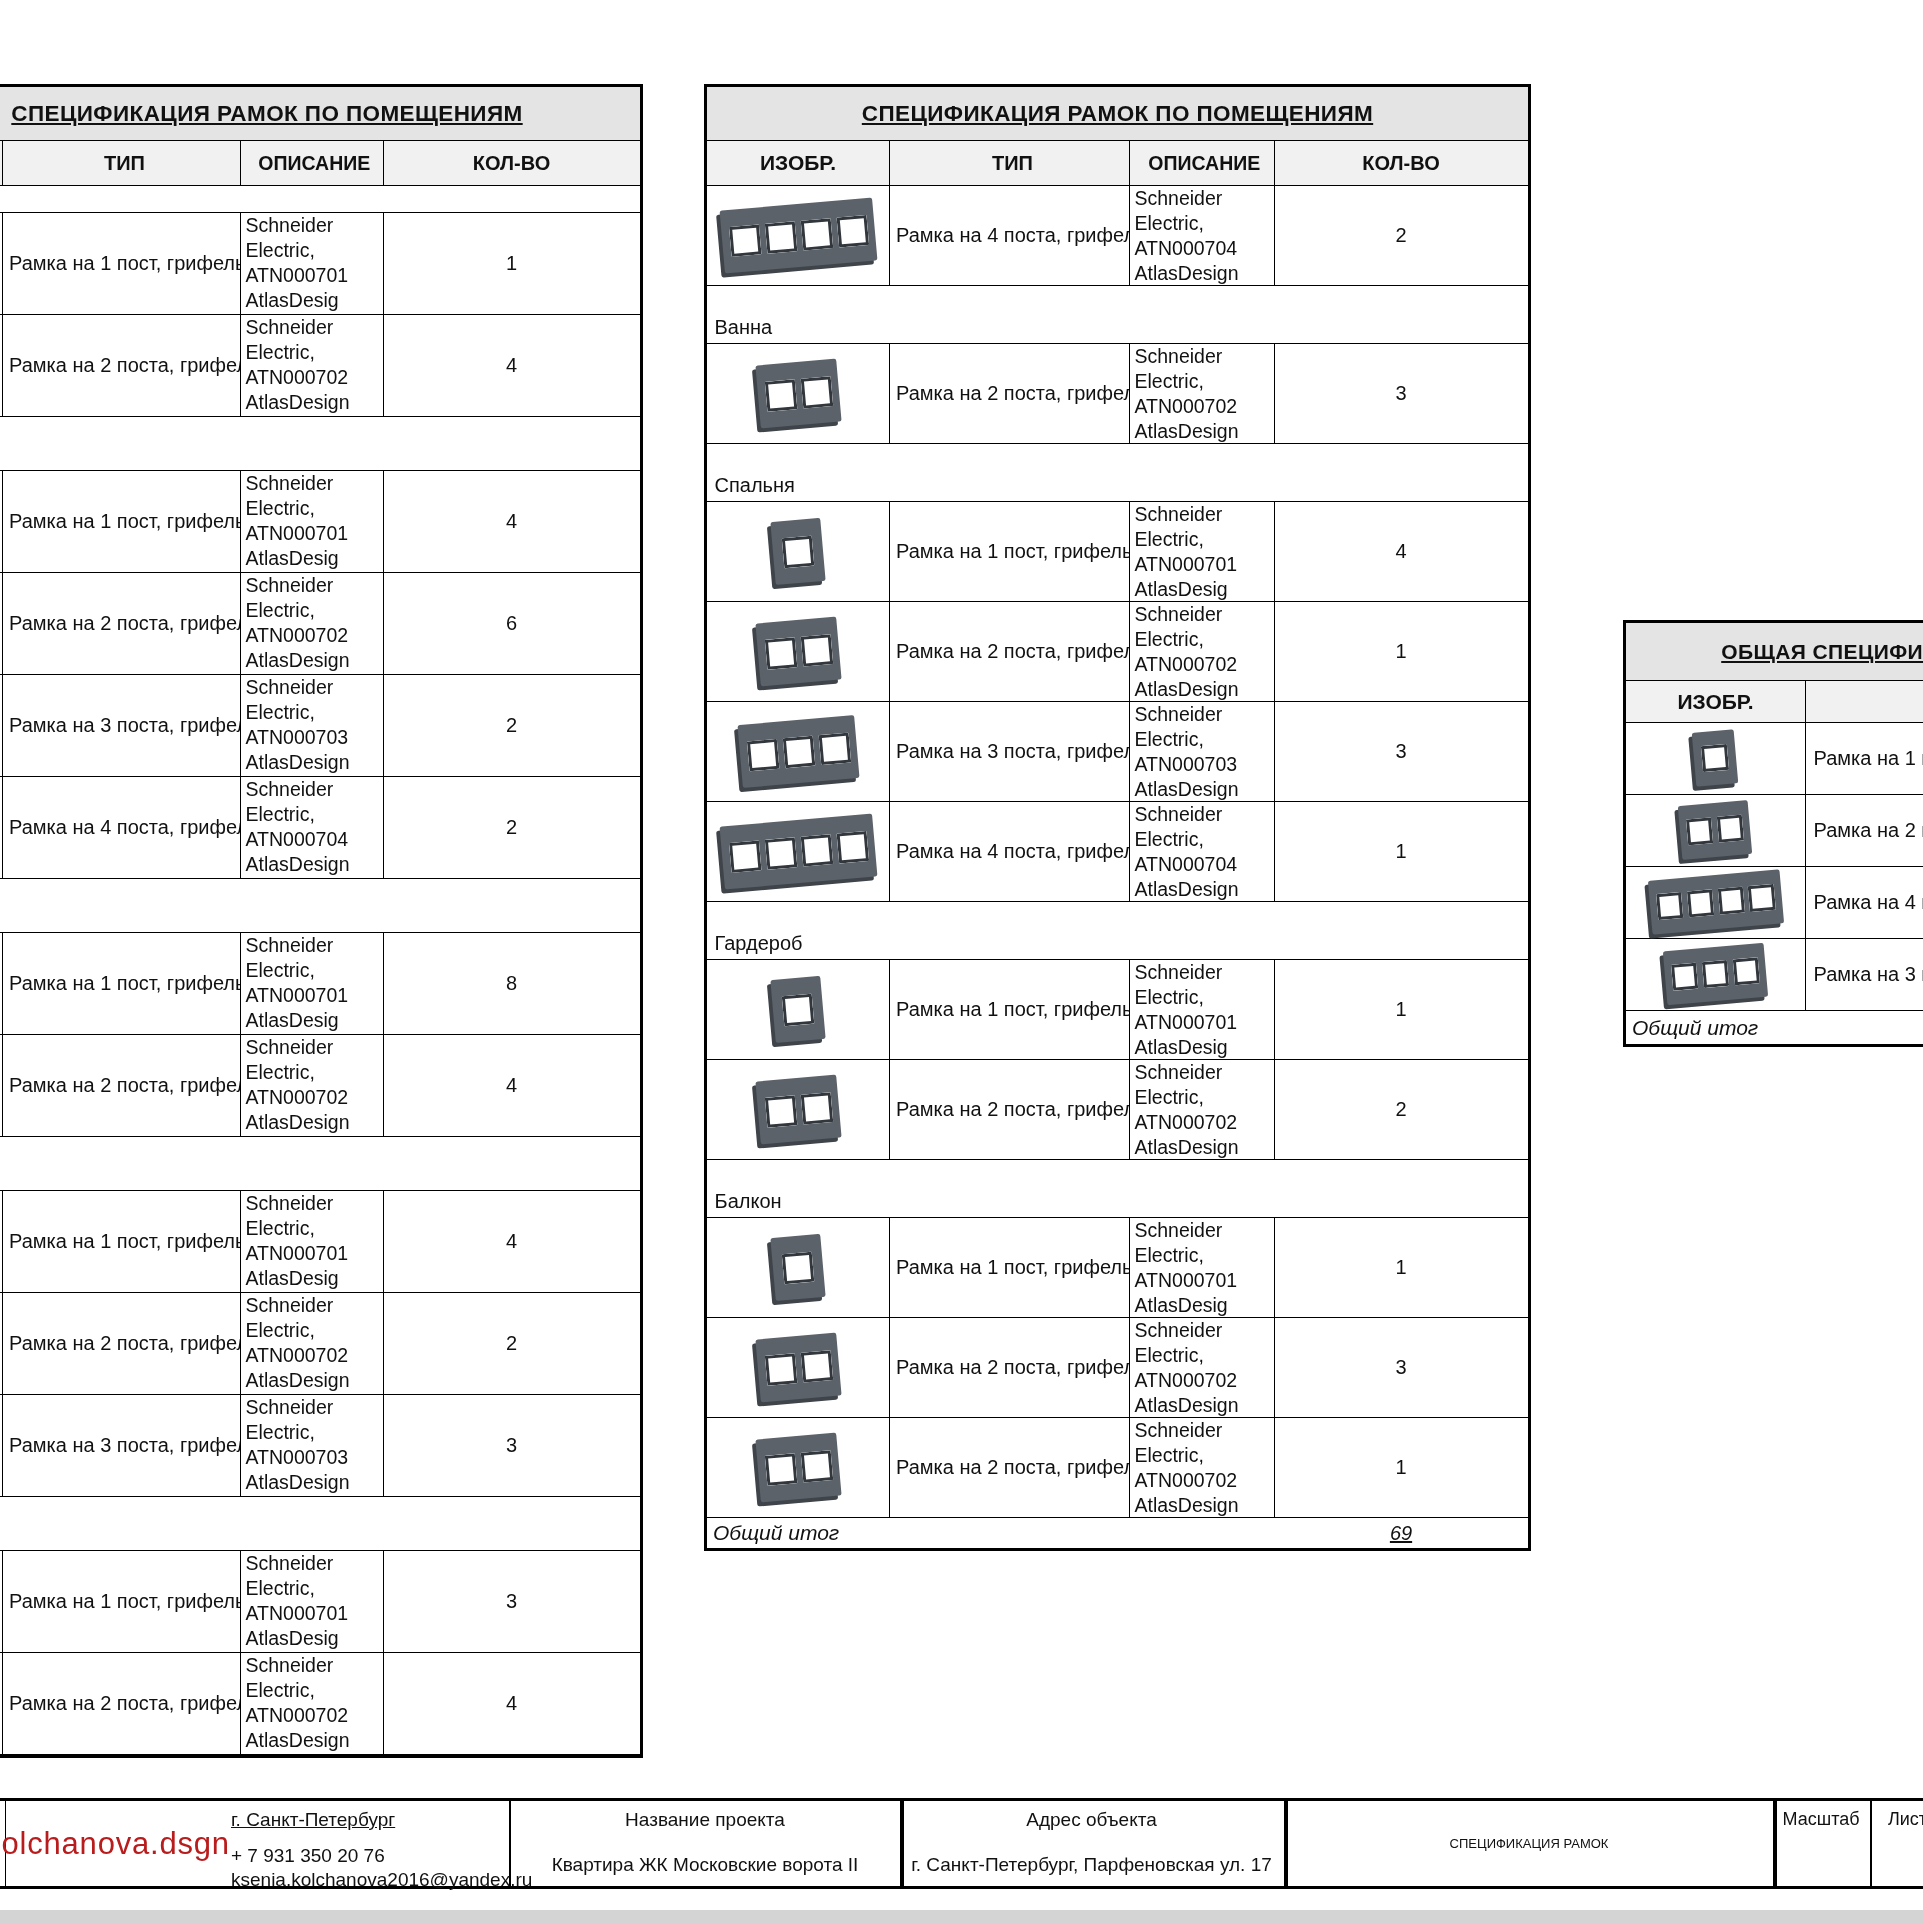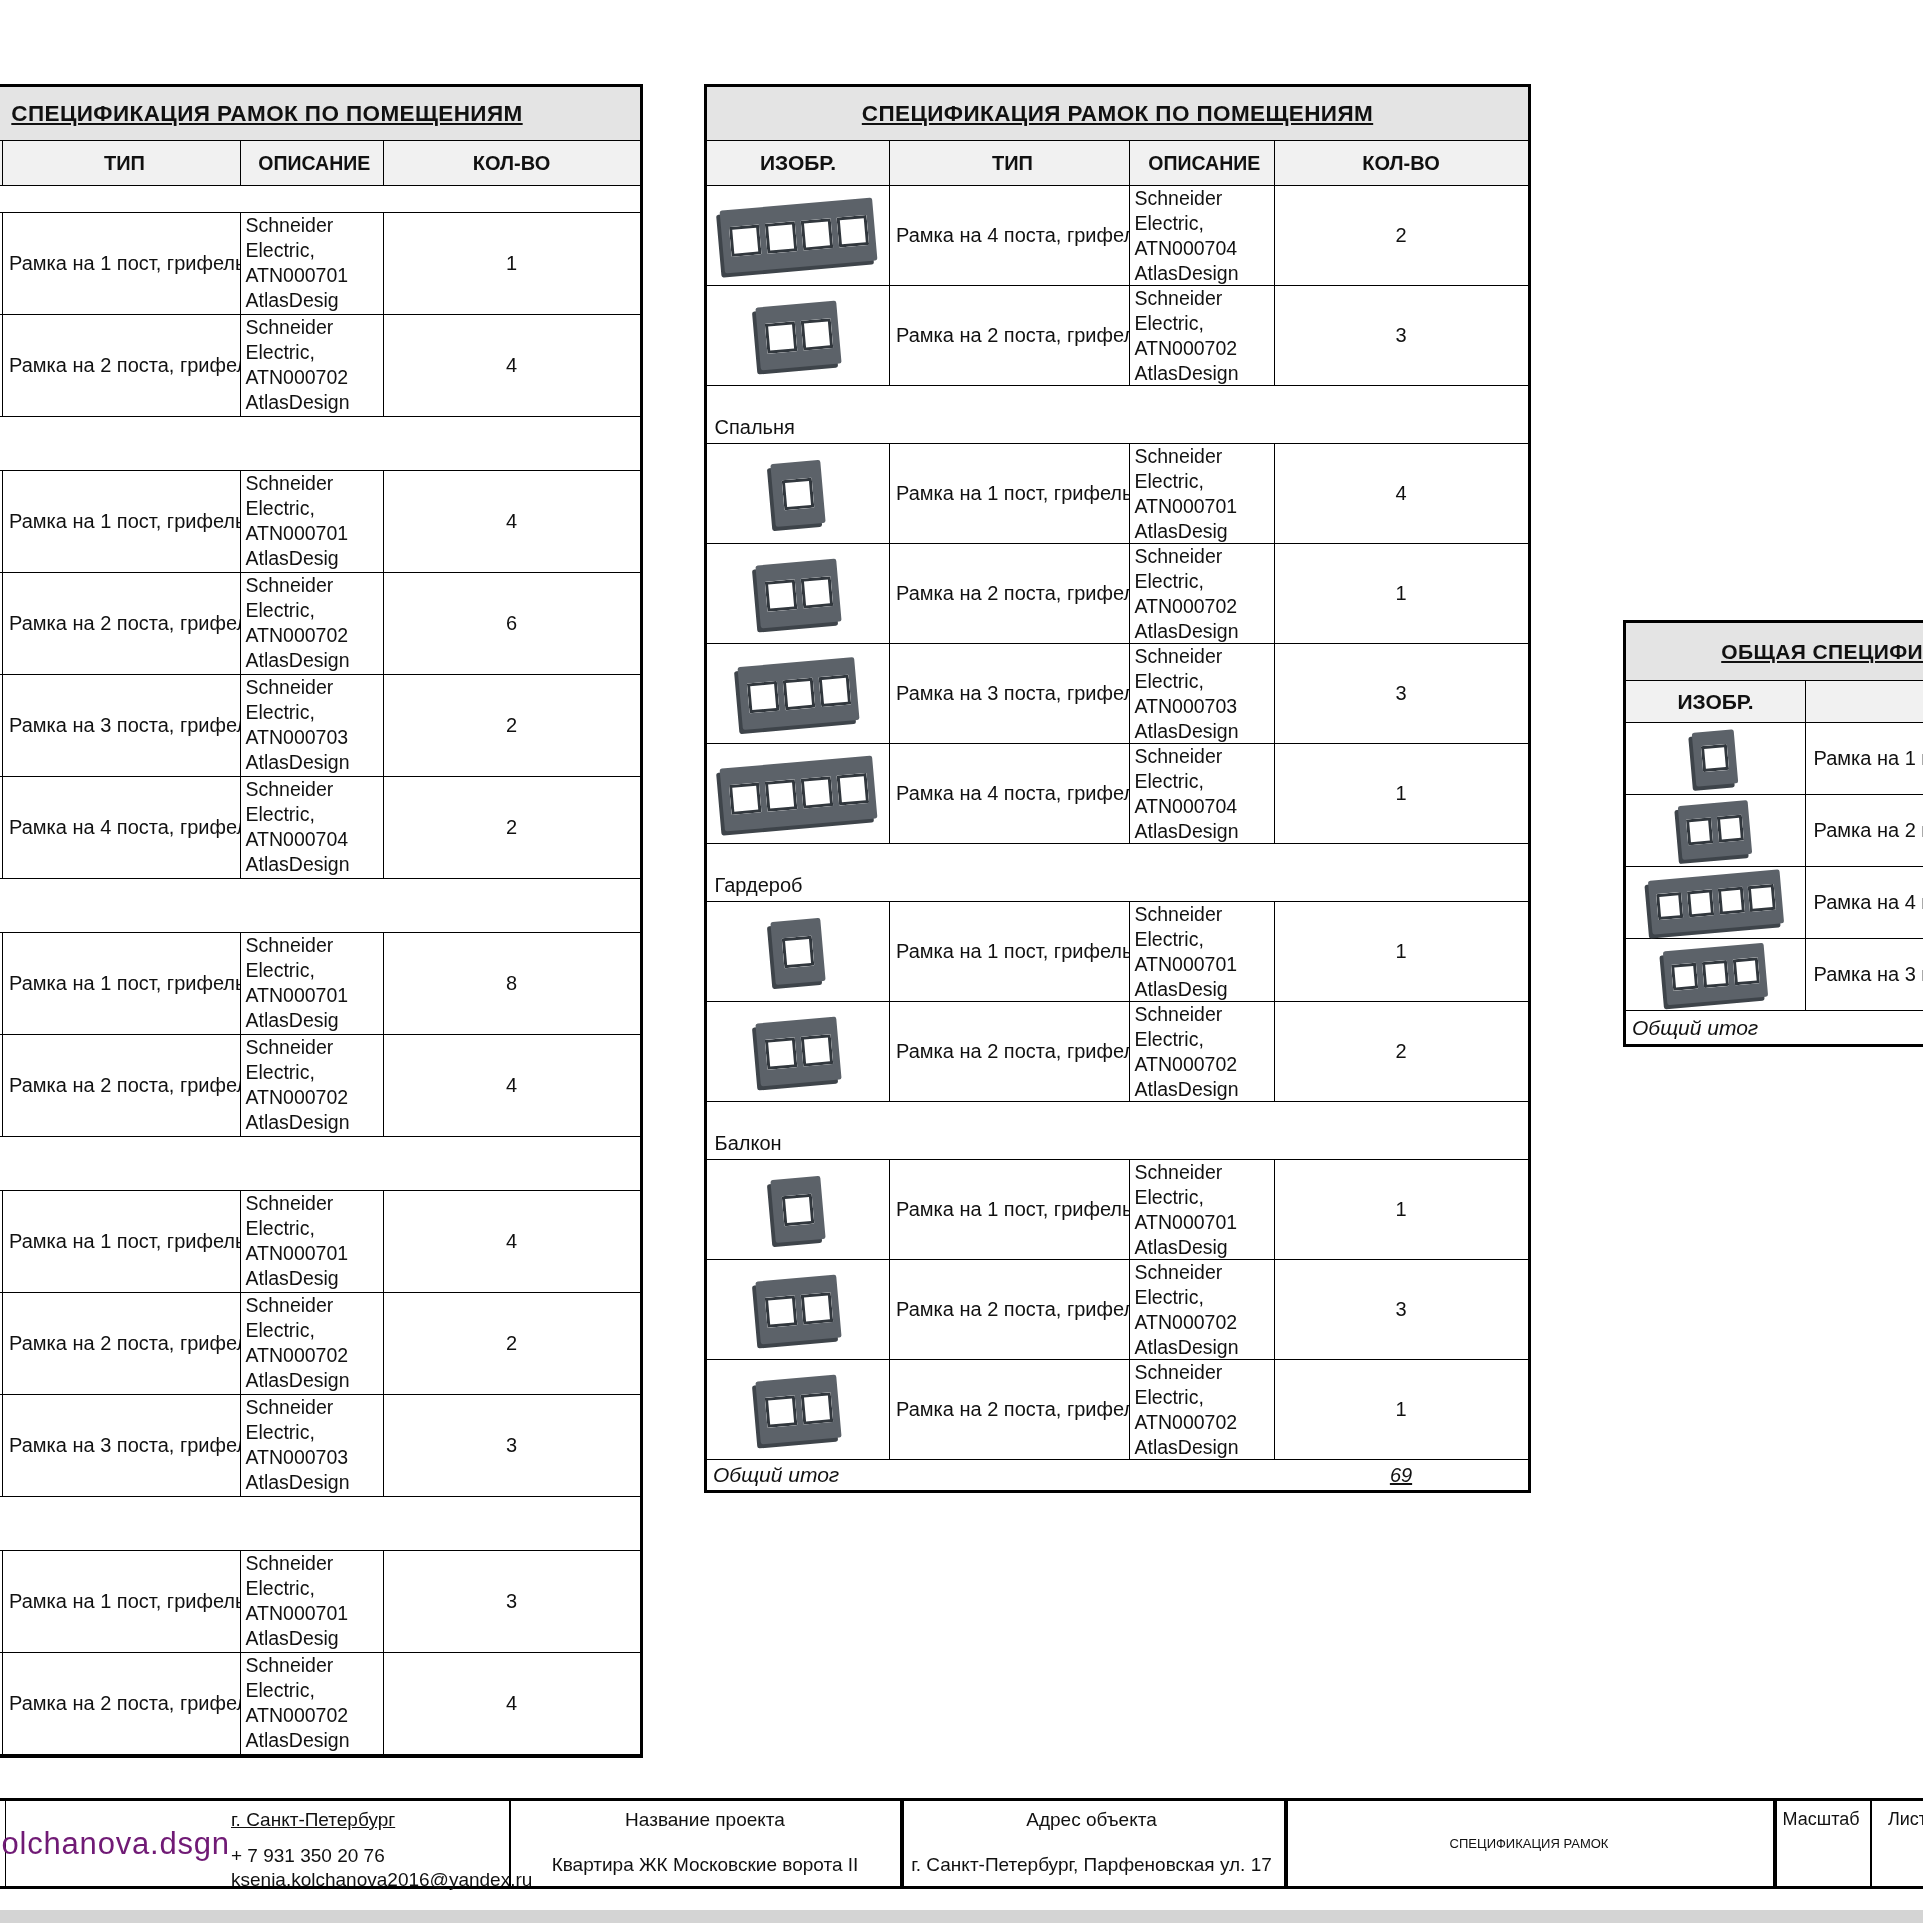--- a/index.html
+++ b/index.html
@@ -62,21 +62,21 @@
   .frame{display:flex;align-items:center;background:#5c6269;border-radius:2.3px;
          transform:rotate(-5deg);box-shadow:-3.8px 3.8px 0 0 #3e444a;}
   .slot{background:#fff;box-shadow:inset 0 0 0 3px #31373d;border-radius:0.8px;}
 
   
   #title-block{position:absolute;left:0;top:1798px;width:1924px;height:85px;background:#fff;
                border-top:3px solid #000;border-bottom:3px solid #000;}
   .vline{position:absolute;top:0;height:100%;background:#000;}
   .tb-text{position:absolute;font-size:19px;}
   .tb-logo{position:absolute;left:1.5px;top:0;height:100%;display:flex;align-items:center;
-           font-size:31px;letter-spacing:0.8px;color:#701a75;}
+           font-size:31px;letter-spacing:0.8px;color:#b91c1c;}
   .tb-city{left:231px;top:7.5px;text-decoration:underline;}
   .tb-phone{left:231px;top:44px;}
   .tb-email{left:231px;top:68px;}
   .tb-proj-label{left:509px;width:392px;top:7.5px;text-align:center;}
   .tb-proj-value{left:509px;width:392px;top:53px;text-align:center;}
   .tb-addr-label{left:900px;width:383px;top:7.5px;text-align:center;}
   .tb-addr-value{left:900px;width:383px;top:53px;text-align:center;}
   .tb-sheet-title{position:absolute;left:1284px;width:490px;top:0;height:100%;display:flex;
                   align-items:center;justify-content:center;font-size:13px;}
   .tb-scale{left:1773px;width:96px;top:7.5px;text-align:center;font-size:18px;}
@@ -202,20 +202,23 @@
             <div class="frame" style="gap: 6px; padding: 16.5px 7.5px;">
               <div class="slot" style="width: 30px; height: 30px;"></div>
               <div class="slot" style="width: 30px; height: 30px;"></div>
               <div class="slot" style="width: 30px; height: 30px;"></div>
               <div class="slot" style="width: 30px; height: 30px;"></div>
             </div>
           </div>
           <div class="cell c-type">Рамка на 4 поста, грифель</div>
           <div class="cell c-desc">Schneider Electric, ATN000704 AtlasDesign</div>
           <div class="cell c-qty last">2</div>
+        </div>
+        <div class="sep">
+          <span class="room">Ванна</span>
         </div>
         <div class="t-row">
           <div class="cell c-img">
             <div class="frame" style="gap: 6px; padding: 16.5px 7.5px;">
               <div class="slot" style="width: 30px; height: 30px;"></div>
               <div class="slot" style="width: 30px; height: 30px;"></div>
             </div>
           </div>
           <div class="cell c-type">Рамка на 2 поста, грифель</div>
           <div class="cell c-desc">Schneider Electric, ATN000702 AtlasDesign</div>

